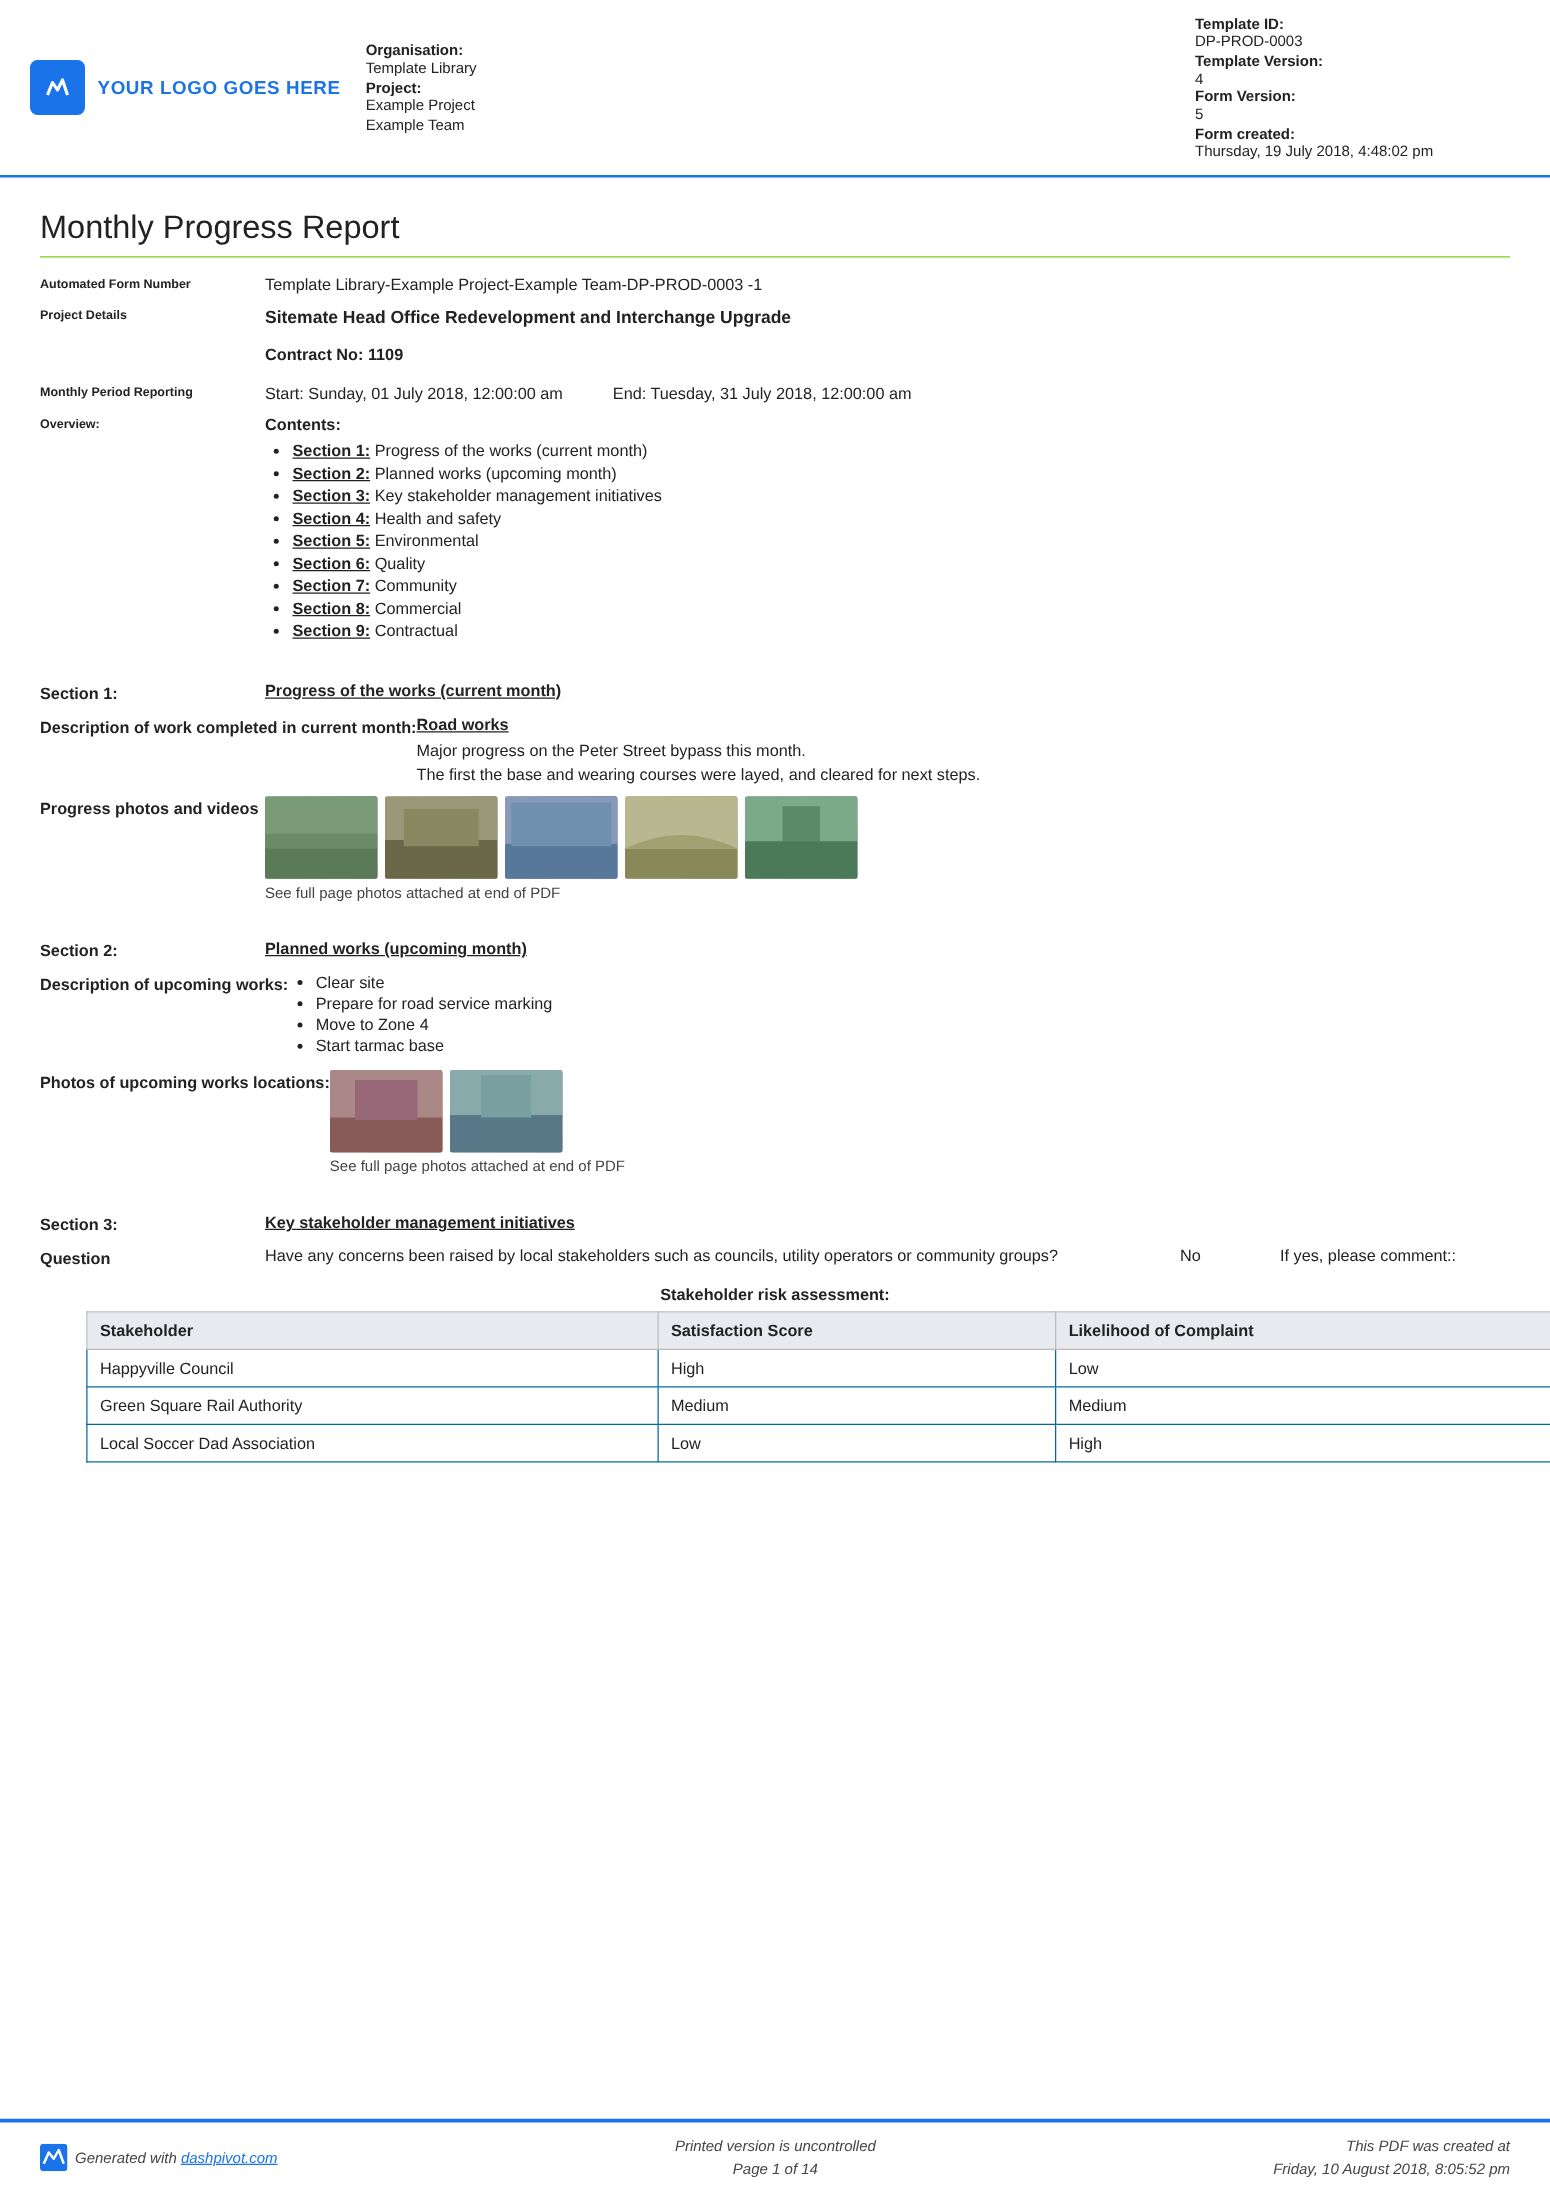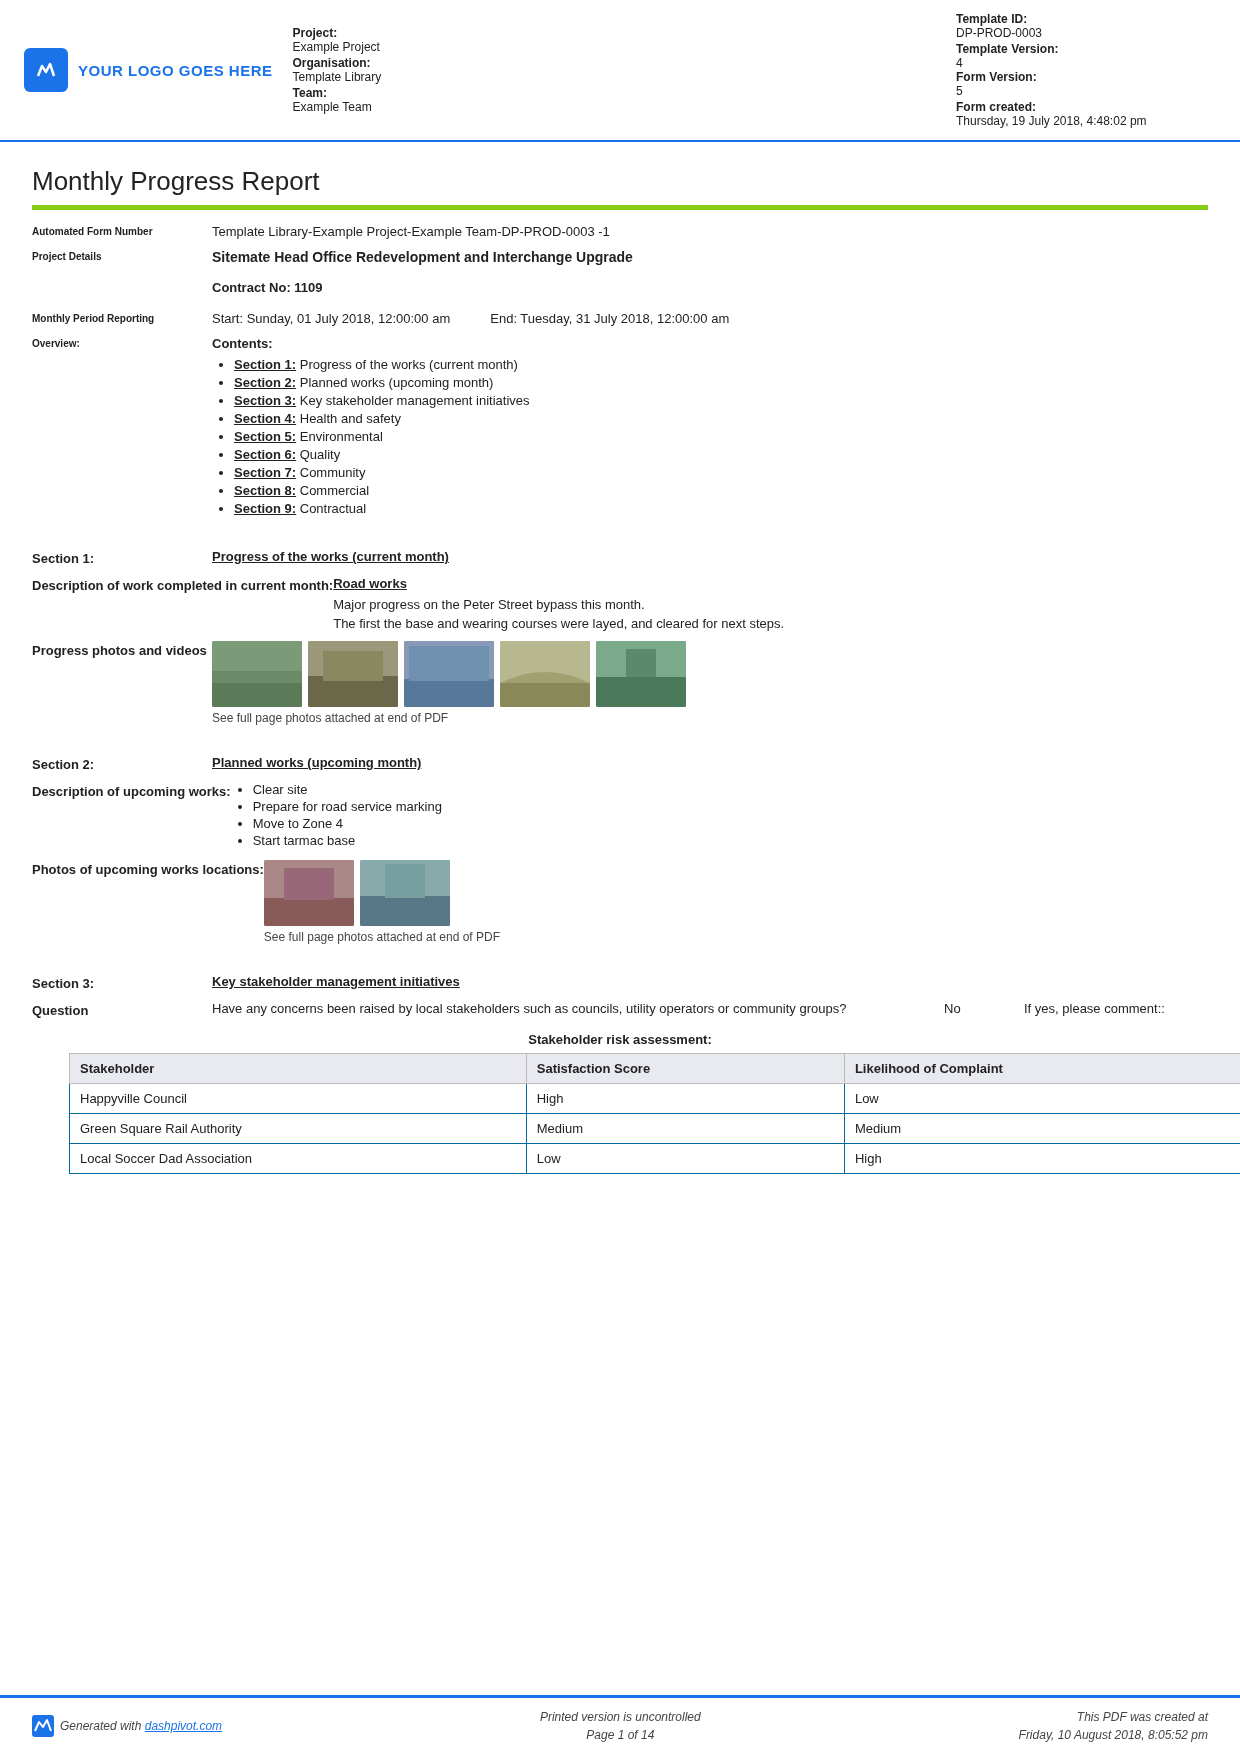--- a/index.html
+++ b/index.html
@@ -72,21 +72,21 @@
     
     .content {
       padding: 24px 32px 0 32px;
       flex: 1;
     }
     .report-title {
       font-size: 26px;
       font-weight: normal;
       color: #222;
       margin-bottom: 14px;
-      border-bottom: 5px solid #84cc16;
+      border-bottom: 1px solid #84cc16;
       padding-bottom: 8px;
     }
 
     
     .field-row {
       display: flex;
       margin-bottom: 10px;
       gap: 0;
     }
     .field-label {
@@ -247,29 +247,28 @@
       <div class="logo-icon">
         <svg viewBox="0 0 28 28" fill="none">
           <rect x="2" y="2" width="24" height="24" rx="4" fill="#1a73e8"></rect>
           <path d="M6 20 L10 10 L14 16 L18 8 L22 20" stroke="white" stroke-width="2.5" fill="none" stroke-linejoin="round"></path>
         </svg>
       </div>
       <span class="logo-text">YOUR LOGO GOES HERE</span>
     </div>
     <div class="header-meta">
       <span>
+        <span class="label">Organisation:</span>
+        <span>Template Library</span>
+      </span>
+      <span>
         <span class="label">Project:</span>
         <span>Example Project</span>
       </span>
       <span>
-        <span class="label">Organisation:</span>
-        <span>Template Library</span>
-      </span>
-      <span>
-        <span class="label">Team:</span>
         <span>Example Team</span>
       </span>
     </div>
     <div class="header-right">
       <span>
         <span class="label">Template ID:</span>
         <span>DP-PROD-0003</span>
       </span>
       <span>
         <span class="label">Template Version:</span>

